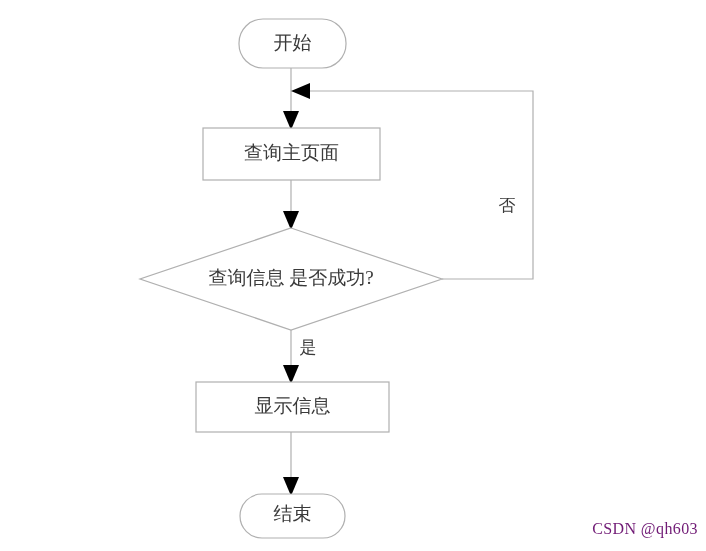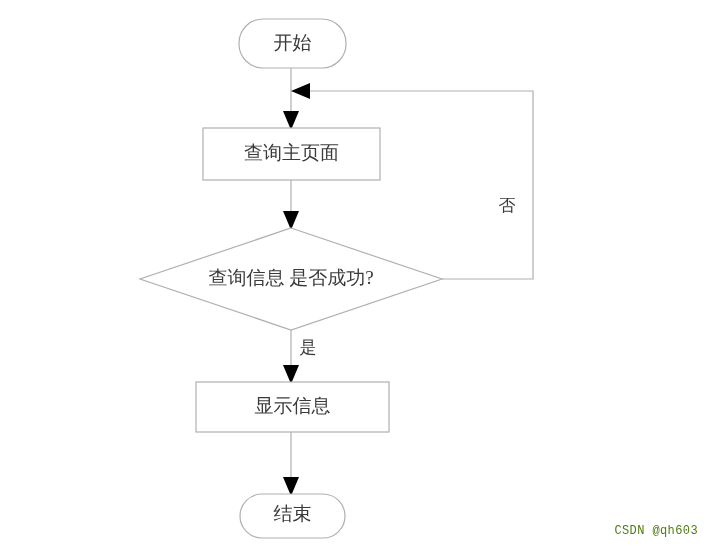--- a/index.html
+++ b/index.html
@@ -50,23 +50,23 @@
     fill: #3a3a3a;
     font-family: "Liberation Serif", "DejaVu Serif", serif;
     font-size: 17px;
     text-anchor: middle;
     dominant-baseline: middle;
   }
   .watermark {
     position: absolute;
     right: 8px;
     bottom: 10px;
-    color: #4d7c0f;
-    font-family: Liberation Mono, monospace;
-    font-size: 12px;
+    color: #701a75;
+    font-family: Liberation Serif, serif;
+    font-size: 16px;
     letter-spacing: 0.4px;
     white-space: nowrap;
     user-select: none;
   }
 </style>
 </head>
 <body>
 
 <div id="canvas">
 

